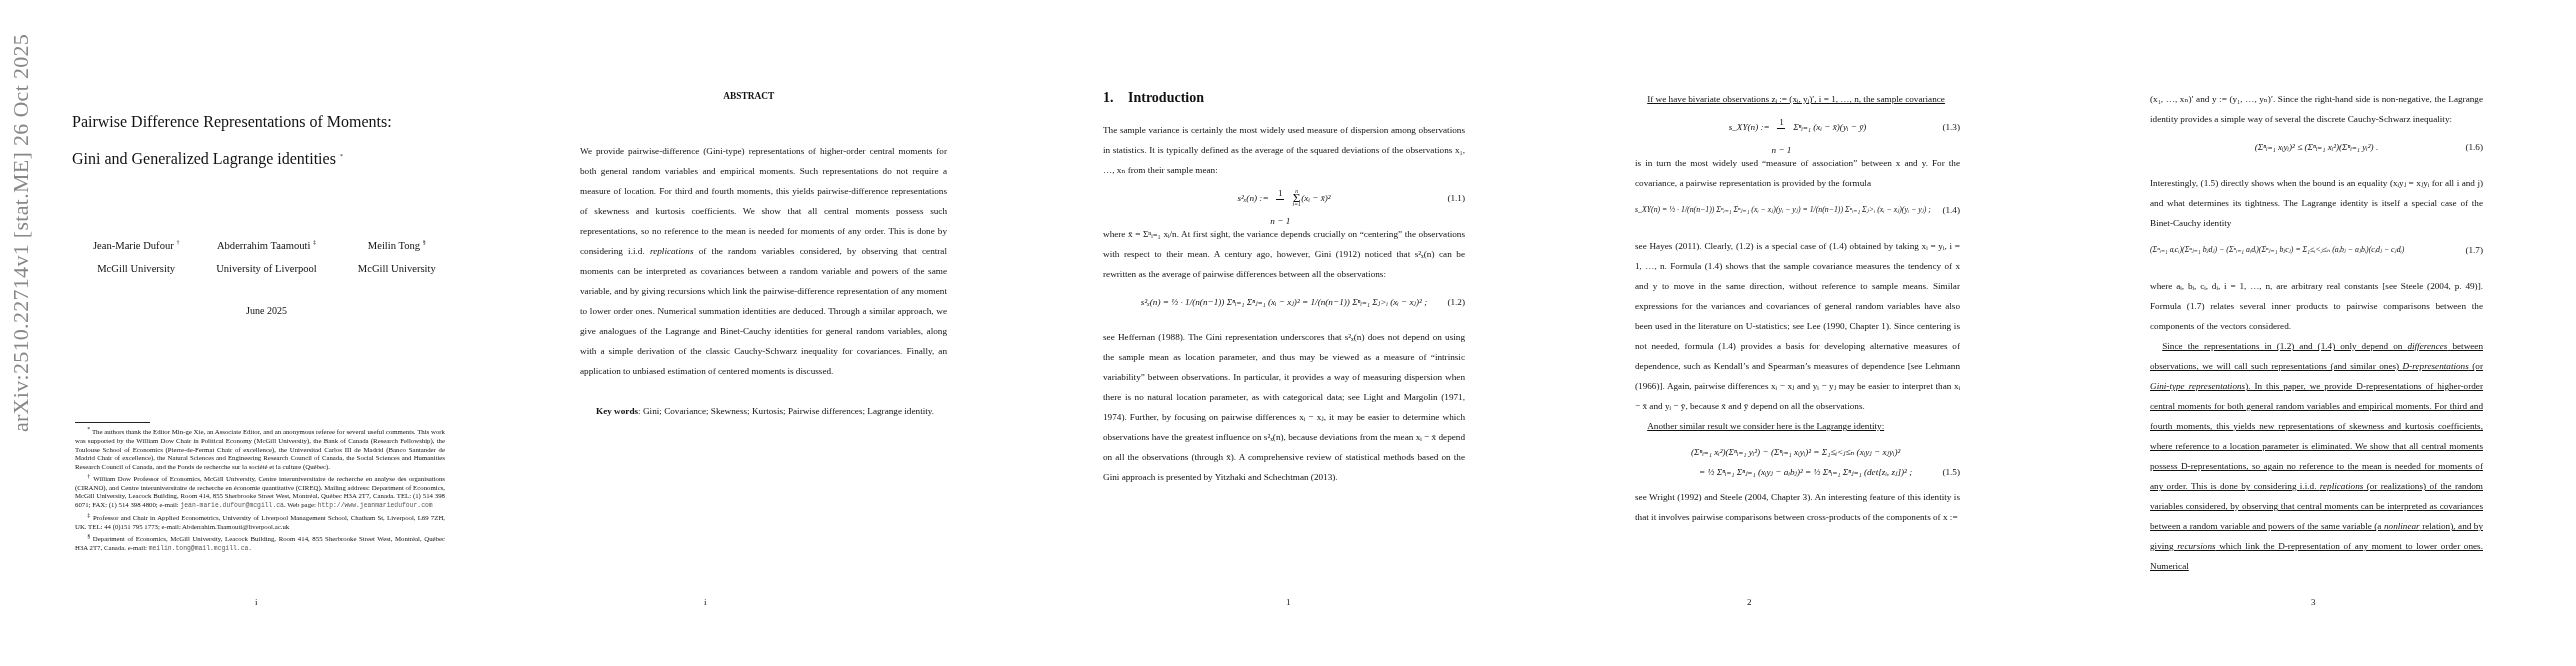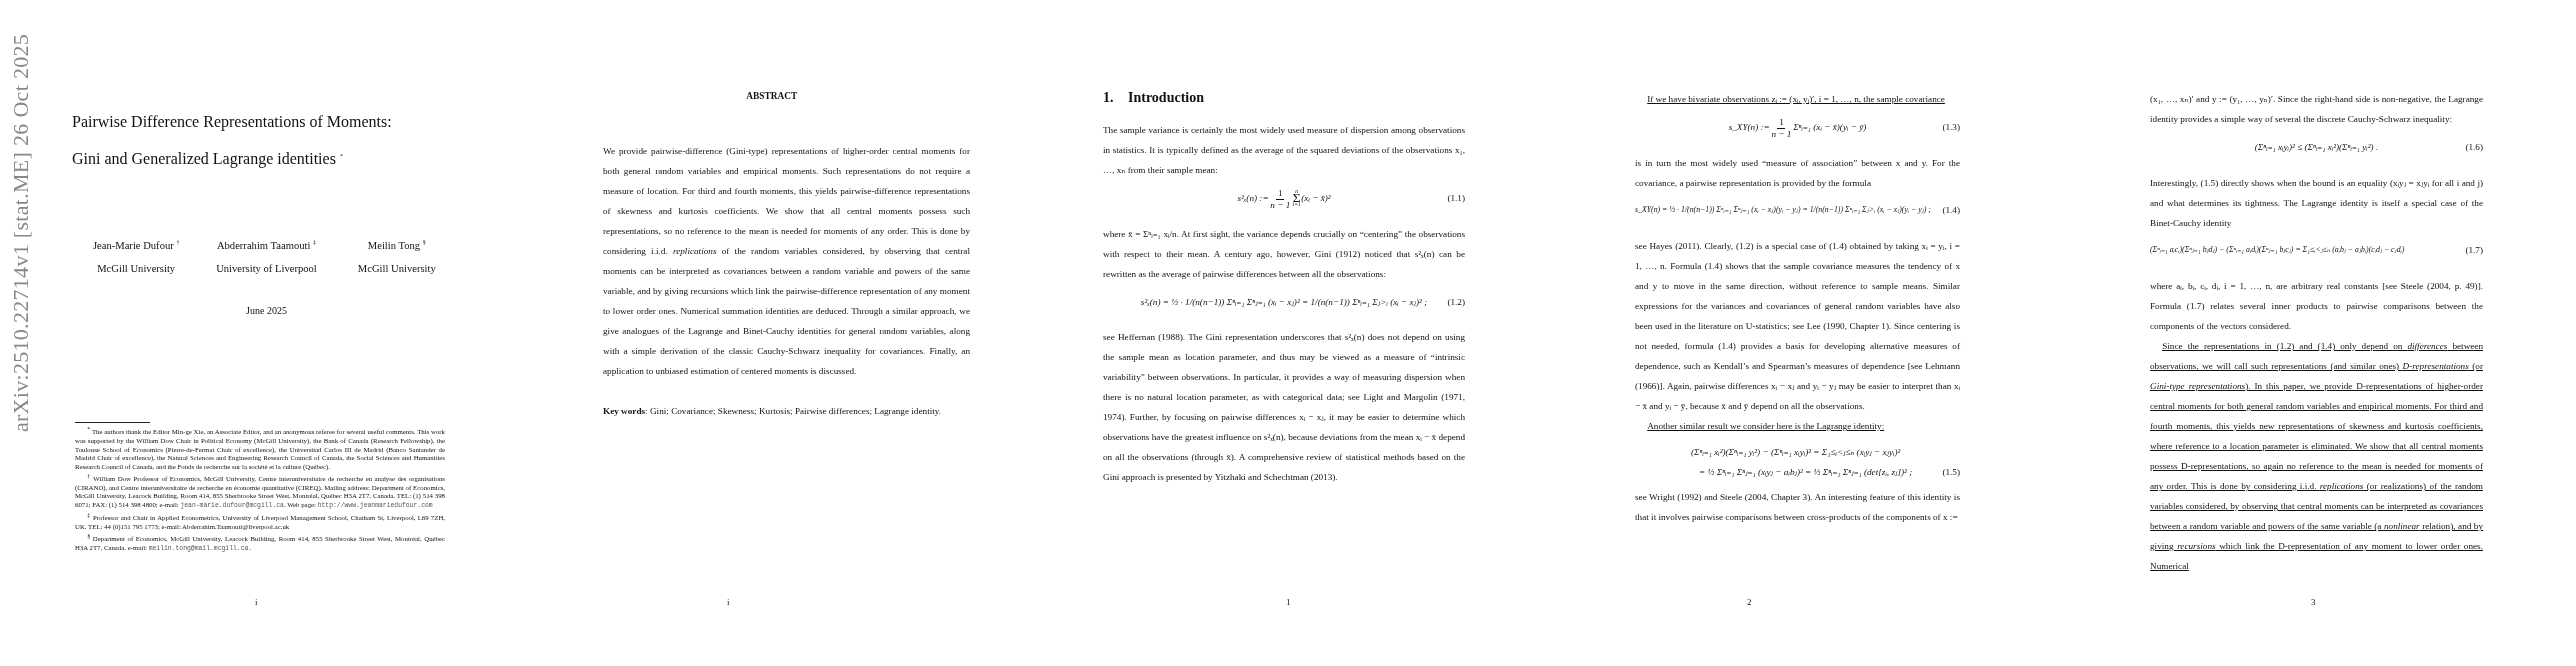--- a/index.html
+++ b/index.html
@@ -22,21 +22,21 @@
   .mono { font-family:"Liberation Mono",monospace; color:#555; font-size:6.4px; }
   .pagenum { position:absolute; font-size:9px; }
   .abstract-head { position:absolute; top:91px; left:0; width:100%; text-align:center; font-weight:bold; font-size:9.4px; }
   .body-text { position:absolute; font-size:9.2px; line-height:20px; text-align:justify; }
   .body-text p { margin:0; }
   .indent { text-indent:12.2px;text-decoration:underline; }
   .eq { display:flex; align-items:flex-start; justify-content:center; position:relative; font-style:italic; margin:7.8px 0; height:28px; }
   .eq .num { position:absolute; right:0; font-style:normal; }
   .frac { display:inline-flex; flex-direction:column; align-items:center; vertical-align:middle; margin:0 1.7px; font-style:normal; }
   .frac .top { border-bottom:0.6px solid #111; padding:0 1.7px; line-height:11px; }
-  .frac .bot { line-height:11px; font-style:italic; }
+  .frac .bot { line-height:11px; font-style:italic;margin-top:16px; }
   .sumop { font-size:13.3px; font-style:normal; display:inline-flex; flex-direction:column; align-items:center; line-height:6.7px; margin:0 0.6px; }
   .sumop small { font-size:5.6px; font-style:italic; line-height:6.7px; }
   .sec-head { font-weight:bold; font-size:14px; margin:0 0 12.2px 0; }
   .sec-head .sn { margin-right:14.5px; }
   i { font-style:italic; }
 </style>
 </head>
 <body>
 
 <div class="page" style="left:0;">
@@ -69,25 +69,25 @@
   <div class="footrule"></div>
   <div class="footnotes">
     <p><span class="sup">*</span> <span>The authors thank the Editor Min-ge Xie, an Associate Editor, and an anonymous referee for several useful comments. This work was supported by the William Dow Chair in Political Economy (McGill University), the Bank of Canada (Research Fellowship), the Toulouse School of Economics (Pierre-de-Fermat Chair of excellence), the Universitad Carlos III de Madrid (Banco Santander de Madrid Chair of excellence), the Natural Sciences and Engineering Research Council of Canada, the Social Sciences and Humanities Research Council of Canada, and the Fonds de recherche sur la société et la culture (Québec).</span></p>
     <p><span class="sup">†</span> <span>William Dow Professor of Economics, McGill University, Centre interuniversitaire de recherche en analyse des organisations (CIRANO), and Centre interuniversitaire de recherche en économie quantitative (CIREQ). Mailing address: Department of Economics, McGill University, Leacock Building, Room 414, 855 Sherbrooke Street West, Montréal, Québec H3A 2T7, Canada.  TEL: (1) 514 398 6071; FAX: (1) 514 398 4800; e-mail: </span><span class="mono">jean-marie.dufour@mcgill.ca</span><span>. Web page: </span><span class="mono">http://www.jeanmariedufour.com</span></p>
     <p><span class="sup">‡</span> <span>Professor and Chair in Applied Econometrics, University of Liverpool Management School, Chatham St, Liverpool, L69 7ZH, UK. TEL: 44 (0)151 795 1773; e-mail: Abderrahim.Taamouti@liverpool.ac.uk</span></p>
     <p><span class="sup">§</span> <span>Department of Economics, McGill University, Leacock Building, Room 414, 855 Sherbrooke Street West, Montréal, Québec H3A 2T7, Canada. e-mail: </span><span class="mono">meilin.tong@mail.mcgill.ca.</span></p>
   </div>
   <div class="pagenum" style="left:255px; top:597px;">i</div>
 </div>
 
-<div class="page" style="left:531px;">
+<div class="page" style="left:508px;">
   <div class="abstract-head" style="left:-16.7px;">ABSTRACT</div>
   <div class="body-text" style="left:72px; top:141px; width:367px;">
     <p><span>We provide pairwise-difference (Gini-type) representations of higher-order central moments for both general random variables and empirical moments.  Such representations do not require a measure of location. For third and fourth moments, this yields pairwise-difference representations of skewness and kurtosis coefficients. We show that all central moments possess such representations, so no reference to the mean is needed for moments of any order. This is done by considering i.i.d. </span><i>replications</i><span> of the random variables considered, by observing that central moments can be interpreted as covariances between a random variable and powers of the same variable, and by giving recursions which link the pairwise-difference representation of any moment to lower order ones. Numerical summation identities are deduced. Through a similar approach, we give analogues of the Lagrange and Binet-Cauchy identities for general random variables, along with a simple derivation of the classic Cauchy-Schwarz inequality for covariances. Finally, an application to unbiased estimation of centered moments is discussed.</span></p>
-    <p style="margin-top:20px;"><b>Key words</b><span>: Gini; Covariance; Skewness; Kurtosis; Pairwise differences; Lagrange identity.</span></p>
+    <p style="margin-top:20px;margin-left:16px;"><b>Key words</b><span>: Gini; Covariance; Skewness; Kurtosis; Pairwise differences; Lagrange identity.</span></p>
   </div>
   <div class="pagenum" style="left:196px; top:597px;">i</div>
 </div>
 
 <div class="page" style="left:1030px;">
   <div class="body-text" style="left:73px; top:88px; width:362px;">
     <div class="sec-head"><span class="sn">1.</span><span>Introduction</span></div>
     <p>The sample variance is certainly the most widely used measure of dispersion among observations in statistics.  It is typically defined as the average of the squared deviations of the observations x₁, …, xₙ from their sample mean:</p>
     <div class="eq">
       <span>s²ₓ(n) :=</span>

